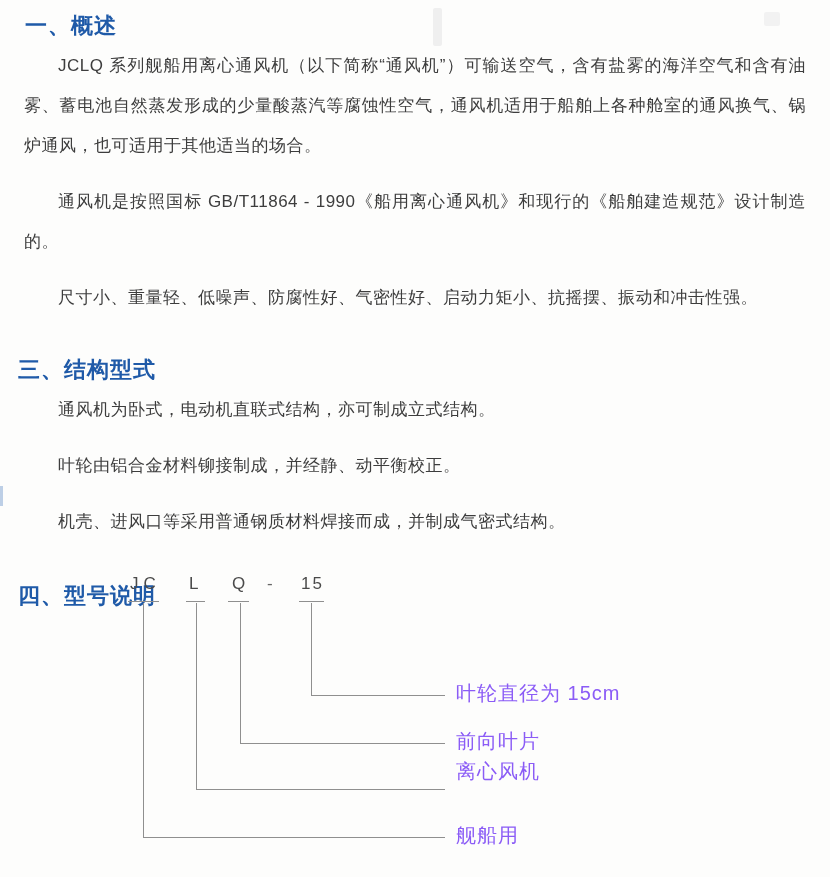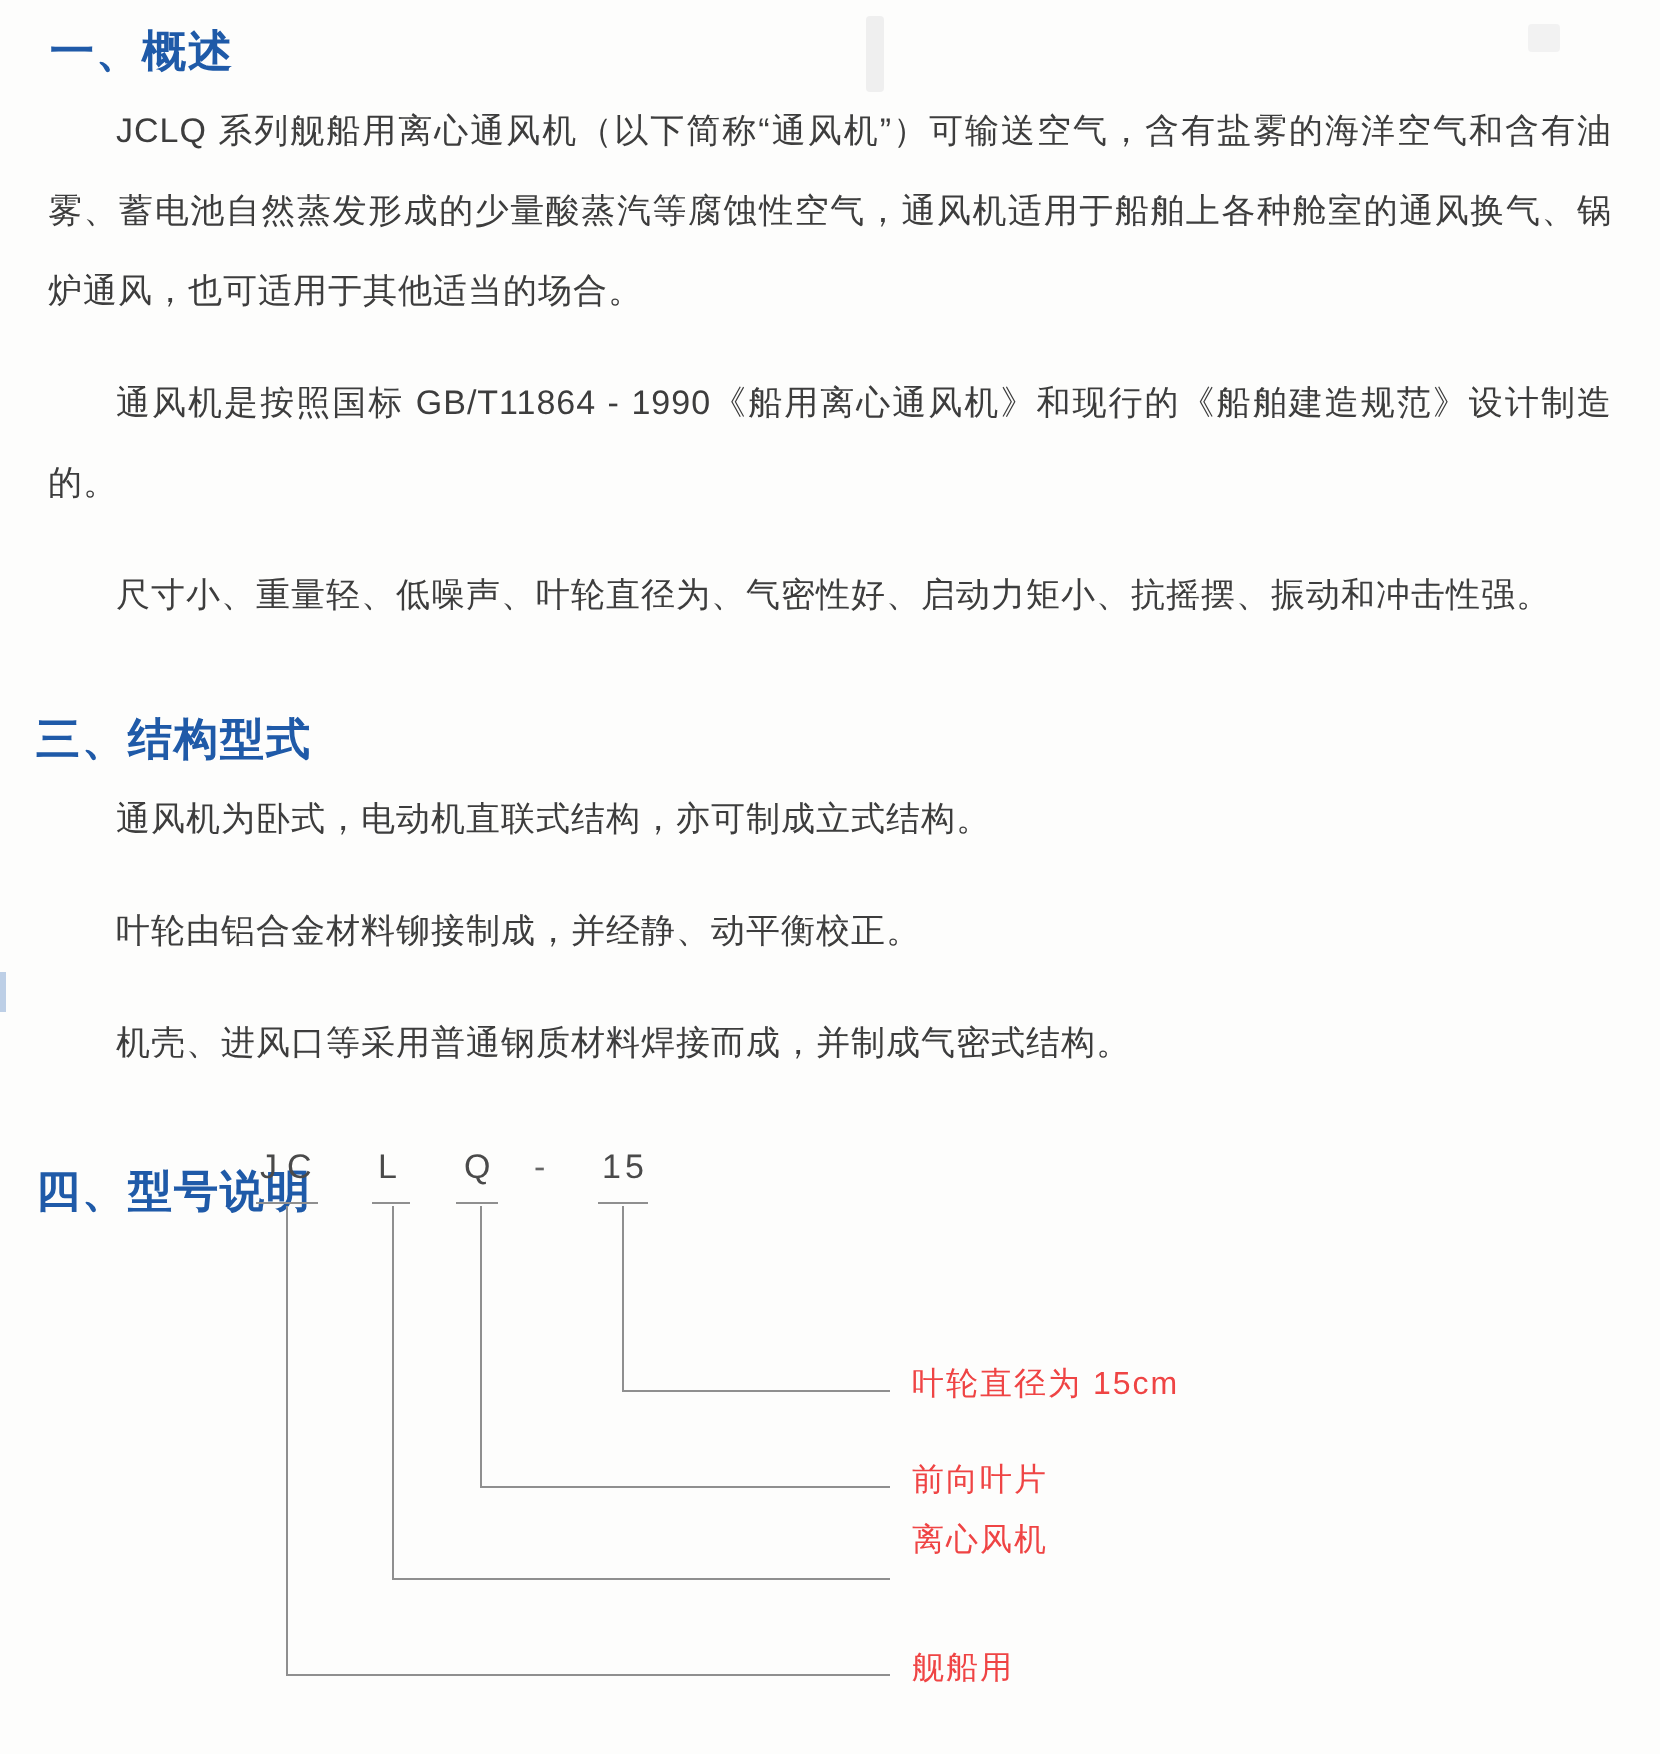--- a/index.html
+++ b/index.html
@@ -71,22 +71,22 @@
   .vl-type{left:196px;top:43px;height:186px;}
   .vl-blade{left:240px;top:43px;height:140px;}
   .vl-size{left:311px;top:43px;height:92px;}
   .hl-size{left:311px;top:135px;width:134px;}
   .hl-blade{left:240px;top:183px;width:205px;}
   .hl-type{left:196px;top:229px;width:249px;}
   .hl-series{left:143px;top:277px;width:302px;}
   .lbl{
     position:absolute;
     left:456px;
-    font-size:16px;
-    color:#ef4444;
+    font-size:20px;
+    color:#8b5cf6;
     letter-spacing:1px;
     line-height:20px;
     white-space:nowrap;
   }
   .lbl-size{top:123px;}
   .lbl-blade{top:171px;}
   .lbl-type{top:201px;}
   .lbl-series{top:265px;}
   
   .artifact{position:absolute;pointer-events:none;}
@@ -96,21 +96,21 @@
 </style>
 </head>
 <body>
 
 <div class="doc">
 
   <h2 class="sec-heading h-overview">一、概述</h2>
   <p class="para para-first">JCLQ 系列舰船用离心通风机（以下简称“通风机”）可输送空气，含有盐雾的海洋空气和含有油雾、蓄电池自然蒸发形成的少量酸蒸汽等腐蚀性空气，通风机适用于船舶上各种舱室的通风换气、锅炉通风，也可适用于其他适当的场合。</p>
   <p class="para para-gap">通风机是按照国标 GB/T11864 - 1990《船用离心通风机》和现行的《船舶建造规范》设计制造的。</p>
 
-  <p class="para para-first">尺寸小、重量轻、低噪声、叶轮直径为、气密性好、启动力矩小、抗摇摆、振动和冲击性强。</p>
+  <p class="para para-first">尺寸小、重量轻、低噪声、防腐性好、气密性好、启动力矩小、抗摇摆、振动和冲击性强。</p>
 
   <h2 class="sec-heading h-structure">三、结构型式</h2>
   <p class="para para-first">通风机为卧式，电动机直联式结构，亦可制成立式结构。</p>
   <p class="para">叶轮由铝合金材料铆接制成，并经静、动平衡校正。</p>
   <p class="para">机壳、进风口等采用普通钢质材料焊接而成，并制成气密式结构。</p>
 
   <h2 class="sec-heading h-model">四、型号说明</h2>
 </div>
 
 <div class="diagram">

